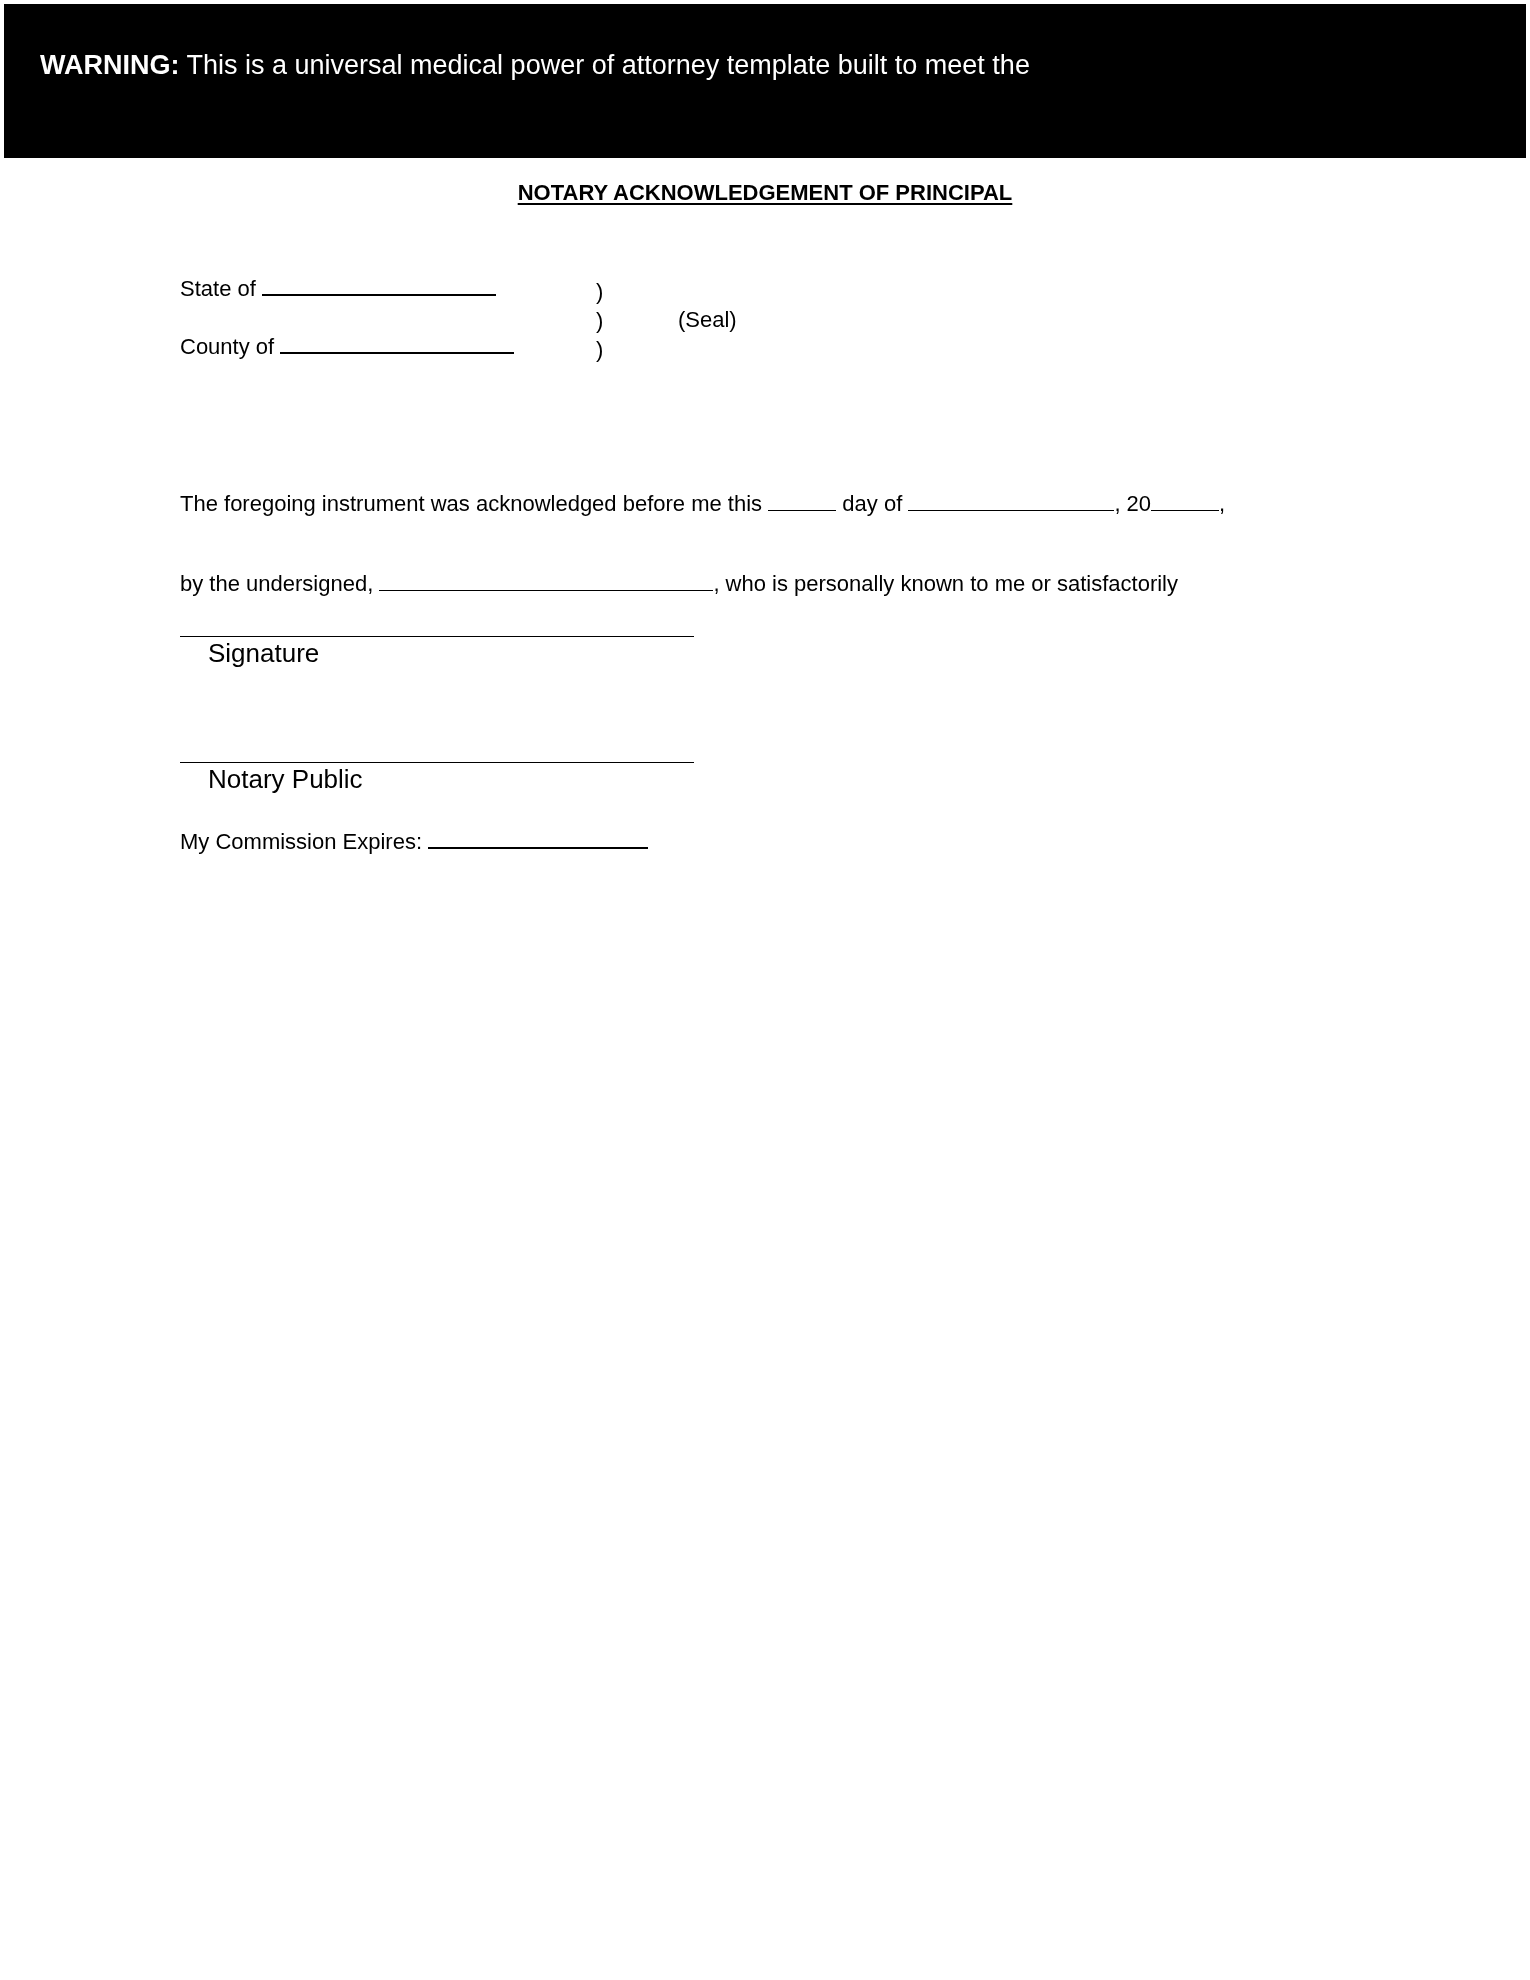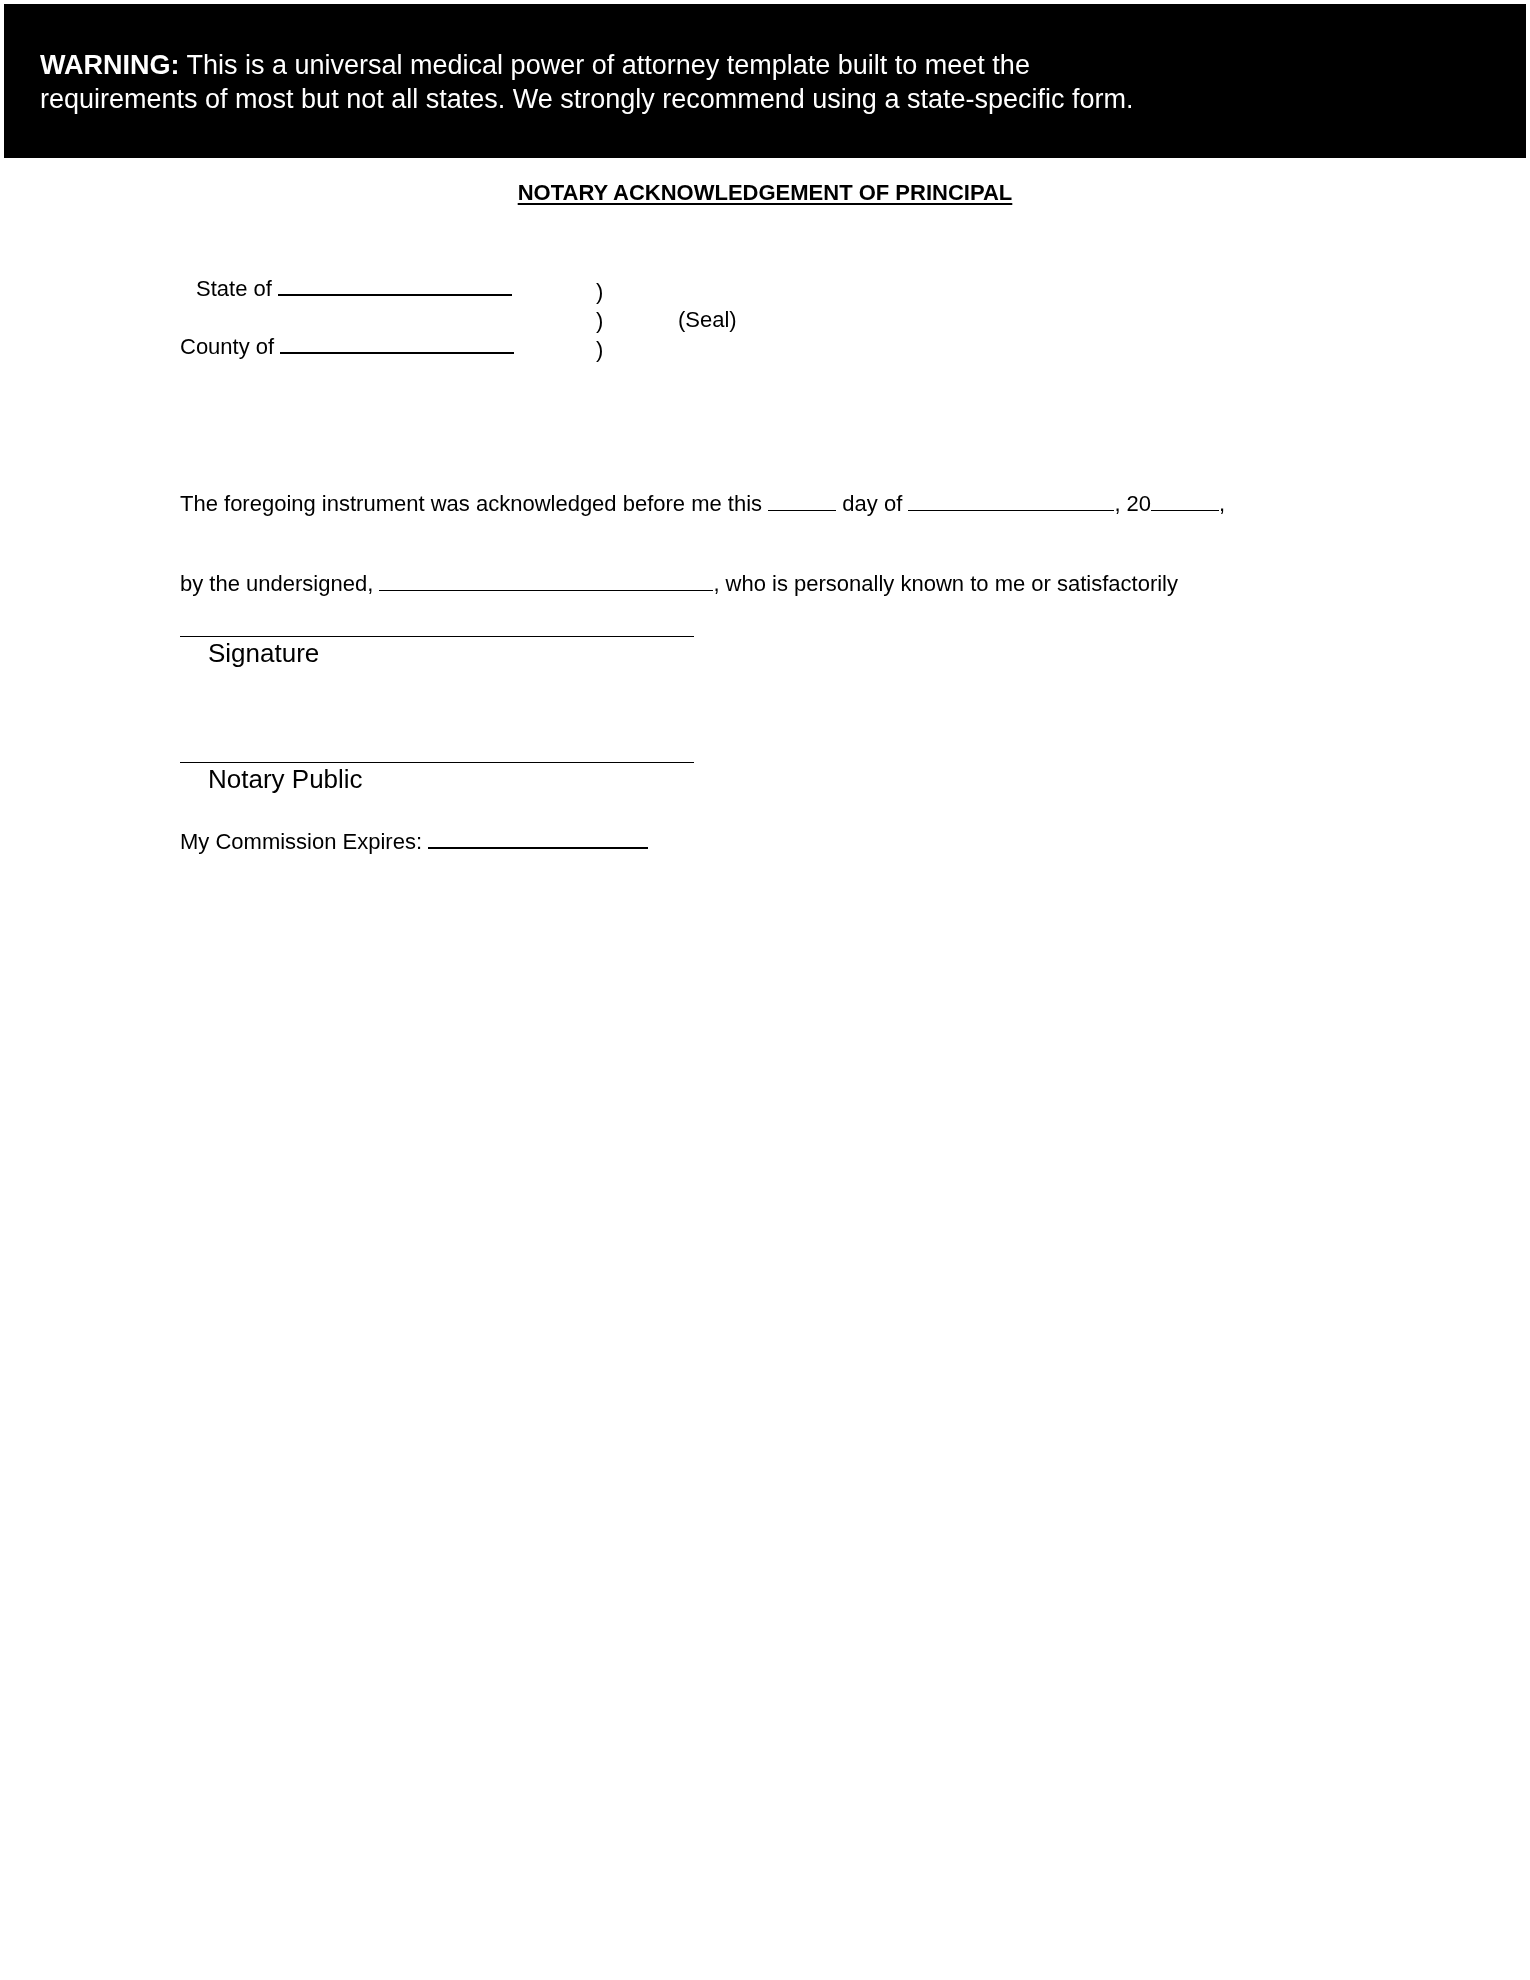--- a/index.html
+++ b/index.html
@@ -97,26 +97,25 @@
       margin-left: 28px;
     }
   </style>
 </head>
 <body>
 
 <div class="warning-banner">
   <div>
     <span class="warn-label">WARNING:</span><span> This is a universal medical power of attorney template built to meet the</span>
   </div>
-  <div>requirements of most but not all states. We strongly recommend using a state-specific form.</div>
 </div>
 
 <div class="title">NOTARY ACKNOWLEDGEMENT OF PRINCIPAL</div>
 
-<div class="abs" style="left:196px; top:276px;">
+<div class="abs" style="left:180px; top:276px;">
   <span>State of</span>
   <span class="blank" style="width:234px;"></span>
 </div>
 <div class="abs" style="left:180px; top:334px;">
   <span>County of</span>
   <span class="blank" style="width:234px;"></span>
 </div>
 
 <span class="paren" style="left:596px; top:279px;">)</span>
 <span class="paren" style="left:596px; top:308px;">)</span>

